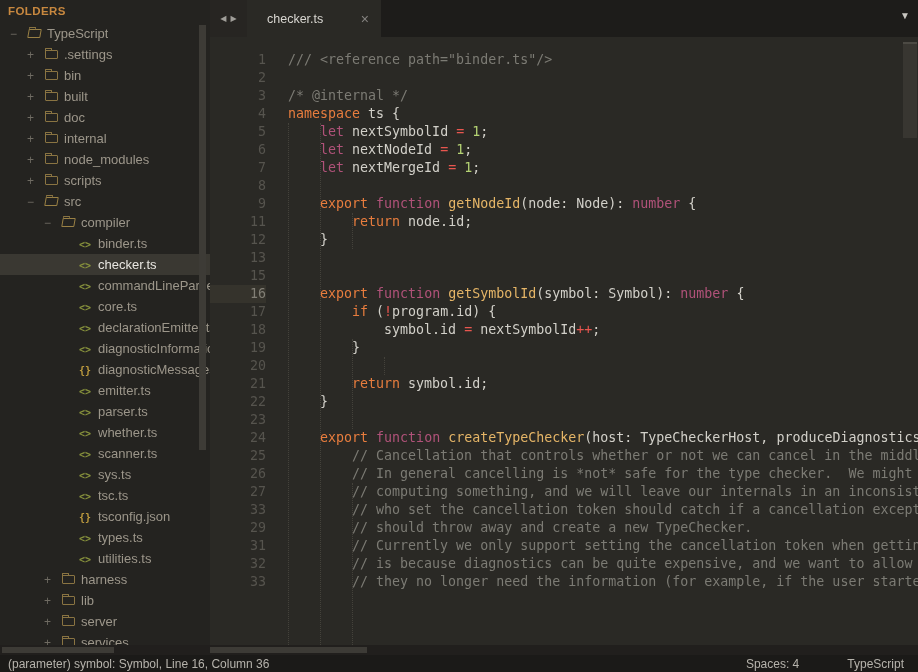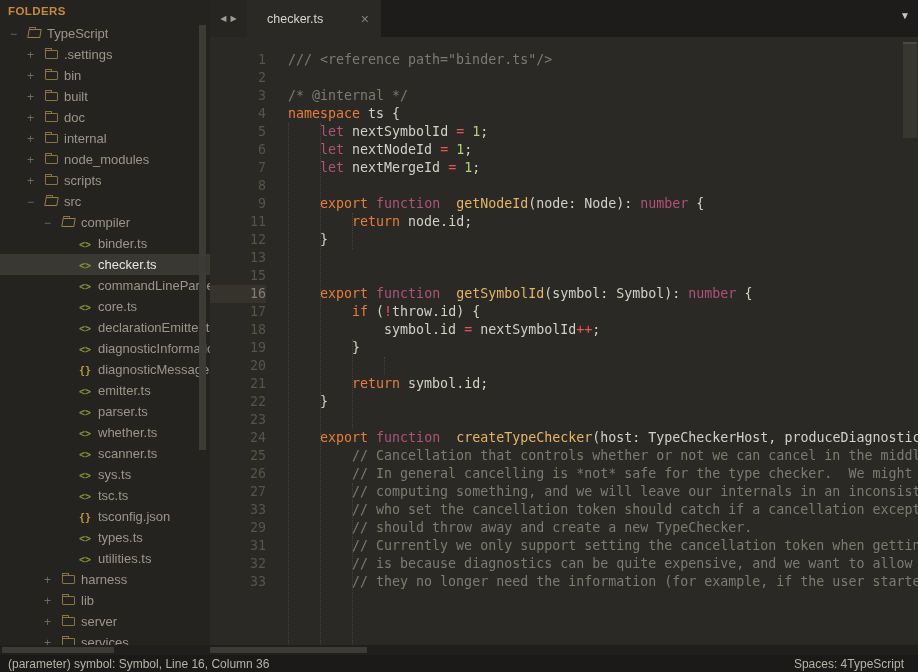--- a/index.html
+++ b/index.html
@@ -52,42 +52,42 @@
   .code-lines { position:relative; z-index:1; padding-top:14px; }
   .code-line { height:18px; white-space:pre; }
   .lnum { display:inline-block; width:56px; height:18px; text-align:right;
           color:var(--gutter); }
   .lnum.cur { background:var(--current_line_gutter_bg); color:#827f76; }
   .ltext { padding-left:22px; color:var(--text_default); }
   .tk-d { color:var(--text_default); }
   .tk-c { color:var(--comment); }
   .tk-k { color:var(--keyword);margin-top:36px; }
   .tk-s { color:var(--storage); }
-  .tk-f { color:var(--function_name);margin-left:8px; }
+  .tk-f { color:var(--function_name); }
   .tk-n { color:var(--number); }
   .tk-o { color:var(--operator); }
   .guide { position:absolute; width:0; border-left:1px dotted #44423b; z-index:0; }
 
   
   .sidebar-vthumb { position:absolute; left:199px; top:25px; width:7px; height:425px;
                     background:var(--scroll_thumb); }
   .editor-vthumb  { position:absolute; left:903px; top:42px; width:14px; height:96px;
                     background:#383631; border-top:2px solid #4c4a44; }
   .hscroll-row { position:absolute; left:0; top:645px; width:918px; height:10px;
                  background:#211f1d; }
   .hthumb { position:absolute; top:2px; height:6px; background:var(--scroll_thumb); }
   .hthumb.sb { left:2px;   width:112px; }
   .hthumb.ed { left:210px; width:157px; }
 
   
   .statusbar { position:absolute; left:0; top:655px; width:918px; height:17px;
                background:var(--statusbar_bg); display:flex; align-items:center;
                font-size:12px; color:var(--status_text); }
   .status-left { padding-left:8px; flex:1; white-space:nowrap; overflow:hidden; }
-  .status-right { display:flex; padding-right:14px; }
+  .status-right { display:flex; gap:48px; padding-right:14px; }
 </style>
 </head>
 <body>
 
 <div class="app">
 
   <div class="sidebar">
     <div class="sidebar-header">FOLDERS</div>
     <div id="folder-tree">
         <div class="tree-row" style="padding-left: 8px;">
@@ -299,21 +299,21 @@
         <div class="code-line"><span class="lnum">5</span><span class="ltext"><span class="tk-d">    </span><span class="tk-s">let</span><span class="tk-d"> nextSymbolId </span><span class="tk-o">=</span><span class="tk-d"> </span><span class="tk-n">1</span><span class="tk-d">;</span></span></div>
         <div class="code-line"><span class="lnum">6</span><span class="ltext"><span class="tk-d">    </span><span class="tk-s">let</span><span class="tk-d"> nextNodeId </span><span class="tk-o">=</span><span class="tk-d"> </span><span class="tk-n">1</span><span class="tk-d">;</span></span></div>
         <div class="code-line"><span class="lnum">7</span><span class="ltext"><span class="tk-d">    </span><span class="tk-s">let</span><span class="tk-d"> nextMergeId </span><span class="tk-o">=</span><span class="tk-d"> </span><span class="tk-n">1</span><span class="tk-d">;</span></span></div>
         <div class="code-line"><span class="lnum">8</span><span class="ltext"></span></div>
         <div class="code-line"><span class="lnum">9</span><span class="ltext"><span class="tk-d">    </span><span class="tk-k">export</span><span class="tk-d"> </span><span class="tk-s">function</span><span class="tk-d"> </span><span class="tk-f">getNodeId</span><span class="tk-d">(node: Node): </span><span class="tk-s">number</span><span class="tk-d"> {</span></span></div>
         <div class="code-line"><span class="lnum">11</span><span class="ltext"><span class="tk-d">        </span><span class="tk-k">return</span><span class="tk-d"> node.id;</span></span></div>
         <div class="code-line"><span class="lnum">12</span><span class="ltext"><span class="tk-d">    }</span></span></div>
         <div class="code-line"><span class="lnum">13</span><span class="ltext"></span></div>
         <div class="code-line"><span class="lnum">15</span><span class="ltext"></span></div>
         <div class="code-line"><span class="lnum cur">16</span><span class="ltext"><span class="tk-d">    </span><span class="tk-k">export</span><span class="tk-d"> </span><span class="tk-s">function</span><span class="tk-d"> </span><span class="tk-f">getSymbolId</span><span class="tk-d">(symbol: Symbol): </span><span class="tk-s">number</span><span class="tk-d"> {</span></span></div>
-        <div class="code-line"><span class="lnum">17</span><span class="ltext"><span class="tk-d">        </span><span class="tk-k">if</span><span class="tk-d"> (</span><span class="tk-o">!</span><span class="tk-d">throw.id) {</span></span></div>
+        <div class="code-line"><span class="lnum">17</span><span class="ltext"><span class="tk-d">        </span><span class="tk-k">if</span><span class="tk-d"> (</span><span class="tk-o">!</span><span class="tk-d">program.id) {</span></span></div>
         <div class="code-line"><span class="lnum">18</span><span class="ltext"><span class="tk-d">            symbol.id </span><span class="tk-o">=</span><span class="tk-d"> nextSymbolId</span><span class="tk-o">++</span><span class="tk-d">;</span></span></div>
         <div class="code-line"><span class="lnum">19</span><span class="ltext"><span class="tk-d">        }</span></span></div>
         <div class="code-line"><span class="lnum">20</span><span class="ltext"></span></div>
         <div class="code-line"><span class="lnum">21</span><span class="ltext"><span class="tk-d">        </span><span class="tk-k">return</span><span class="tk-d"> symbol.id;</span></span></div>
         <div class="code-line"><span class="lnum">22</span><span class="ltext"><span class="tk-d">    }</span></span></div>
         <div class="code-line"><span class="lnum">23</span><span class="ltext"></span></div>
         <div class="code-line"><span class="lnum">24</span><span class="ltext"><span class="tk-d">    </span><span class="tk-k">export</span><span class="tk-d"> </span><span class="tk-s">function</span><span class="tk-d"> </span><span class="tk-f">createTypeChecker</span><span class="tk-d">(host: TypeCheckerHost, produceDiagnostics: </span></span></div>
         <div class="code-line"><span class="lnum">25</span><span class="ltext"><span class="tk-d">        </span><span class="tk-c">// Cancellation that controls whether or not we can cancel in the middle of type checking.</span></span></div>
         <div class="code-line"><span class="lnum">26</span><span class="ltext"><span class="tk-d">        </span><span class="tk-c">// In general cancelling is *not* safe for the type checker.  We might be in the middle of</span></span></div>
         <div class="code-line"><span class="lnum">27</span><span class="ltext"><span class="tk-d">        </span><span class="tk-c">// computing something, and we will leave our internals in an inconsistent state.  Callers</span></span></div>

